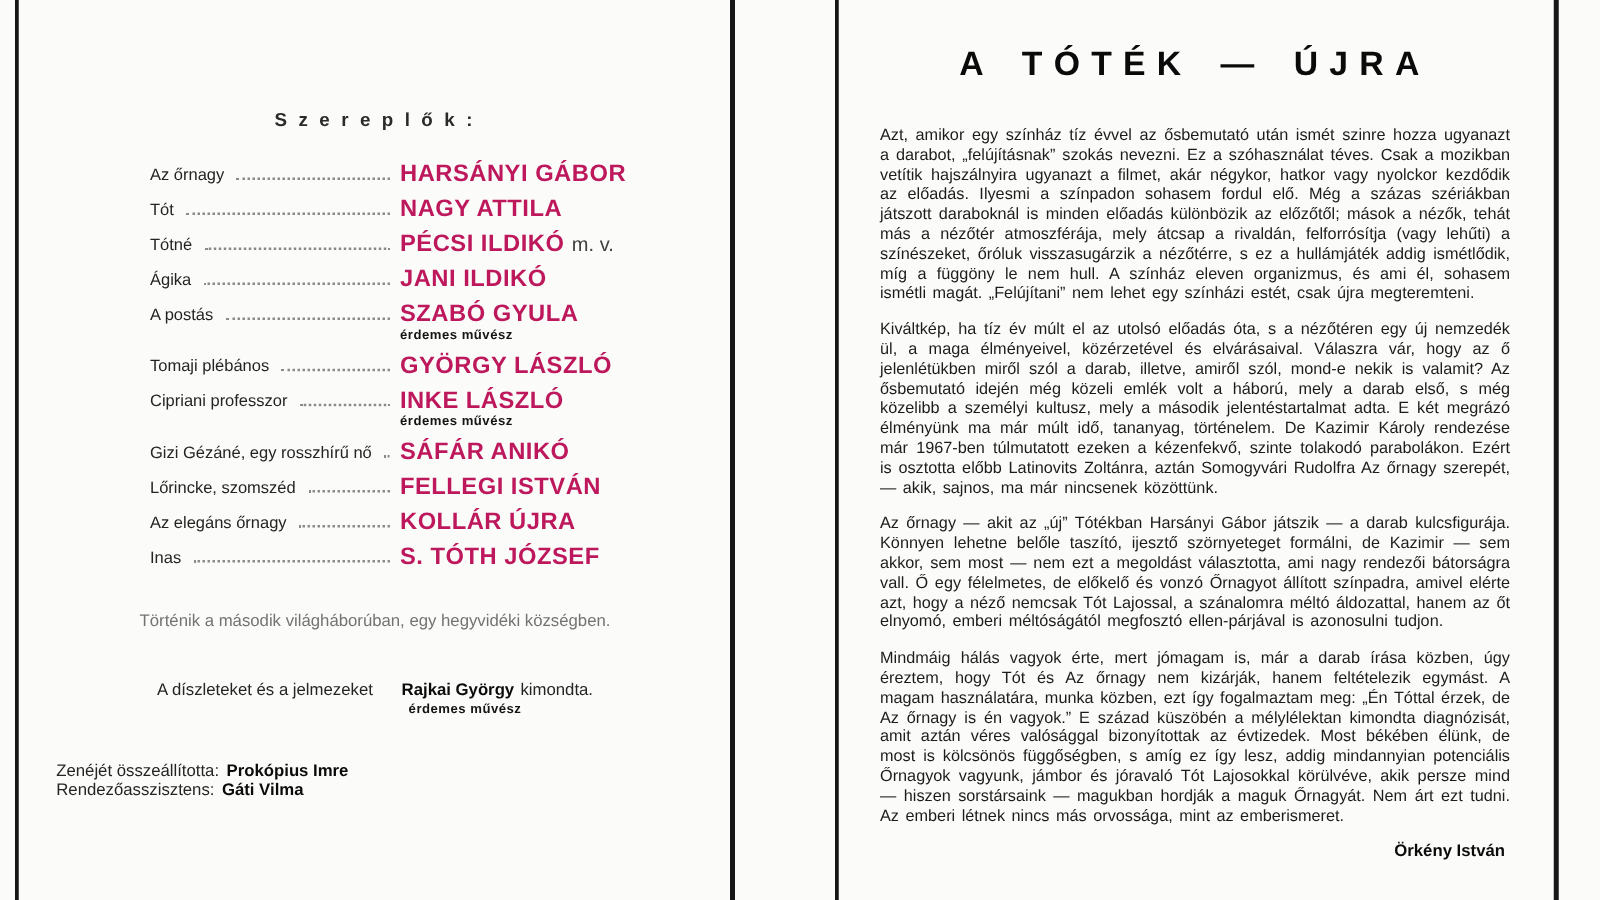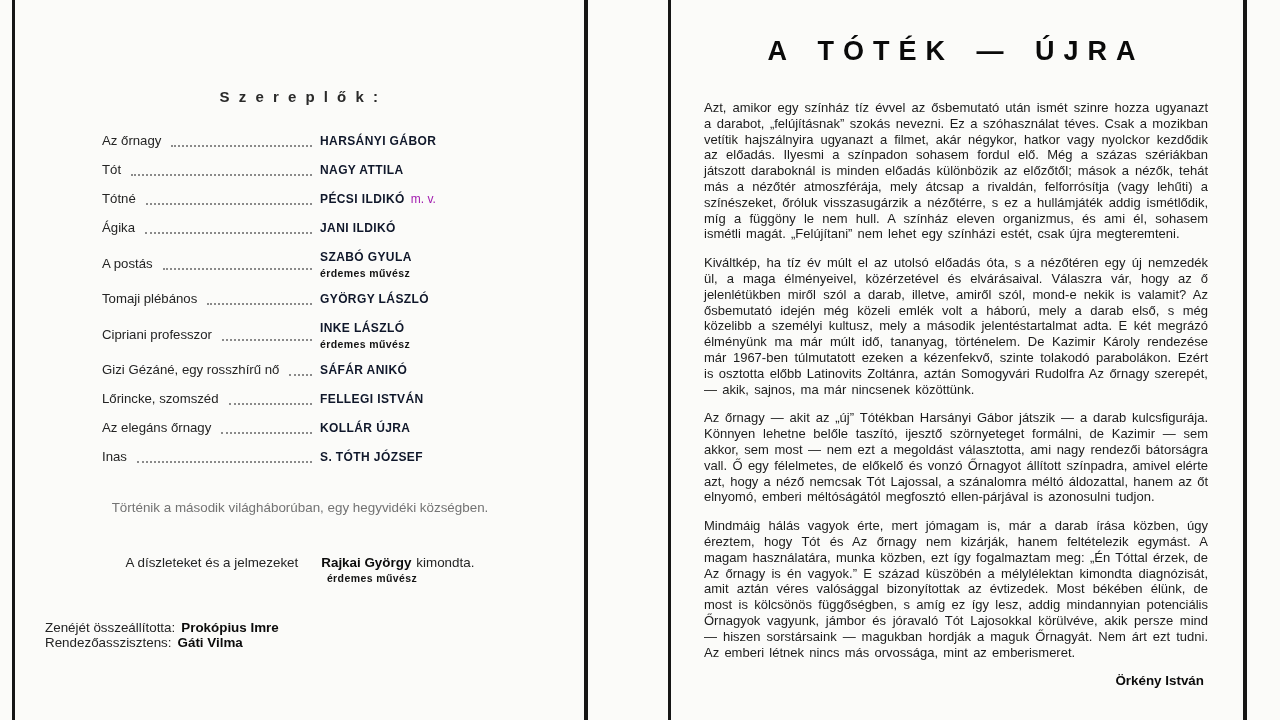--- a/index.html
+++ b/index.html
@@ -23,28 +23,28 @@
   .left-content { position: absolute; left: 58px; top: 88px; width: 484px; }
   .cast-title {
     text-align: center;
     font-size: 15px;
     letter-spacing: 2.5px;
     color: #2a2a2a;
     margin-bottom: 26px;
     font-weight: bold;
   }
   .cast-list { margin: 0 40px 0 44px; }
-  .cast-row { display: flex; align-items: center; margin-bottom: 10px; }
+  .cast-row { display: flex; align-items: flex-start; margin-bottom: 10px; margin-left: 18px; }
   .cast-row.gap-top { margin-top: 9px; }
   .role { font-size: 13.2px; white-space: nowrap; color: #242424; line-height: 17px; }
   .leader { flex: 1 1 auto; border-bottom: 2px dotted #8a8a8a; height: 11px; margin: 0 8px 0 10px; }
   .actor-cell { width: 182px; flex: 0 0 182px; display: flex; flex-direction: column; }
   .actor-line { white-space: nowrap; line-height: 17px; }
-  .actor { font-weight: bold; font-size: 12px; letter-spacing: 0.4px; color: #0f172a; }
-  .suffix { font-weight: normal; font-size: 12px; margin-left: 6px; color: #a21caf; }
+  .actor { font-weight: bold; font-size: 19px; letter-spacing: 0.4px; color: #be185d; }
+  .suffix { font-weight: normal; font-size: 16px; margin-left: 6px; color: #404040; }
   .suffix:empty, .note:empty { display: none; }
   .note { font-weight: bold; font-size: 10.5px; letter-spacing: 0.4px; color: #141414; margin-top: 1px; }
   .setting-line { margin-top: 34px; text-align: center; font-size: 13.4px; color: #737373; }
   .design-credit { margin-top: 40px; text-align: center; font-size: 13.4px; color: #242424; }
   .design-name { font-weight: bold; color: #0b0b0b; margin: 0 5px; padding-left: 18px; }
   .design-note {
     text-align: center; font-weight: bold; font-size: 10.5px;
     letter-spacing: 0.4px; color: #141414; margin-top: 2px;
     transform: translateX(72px);
   }

